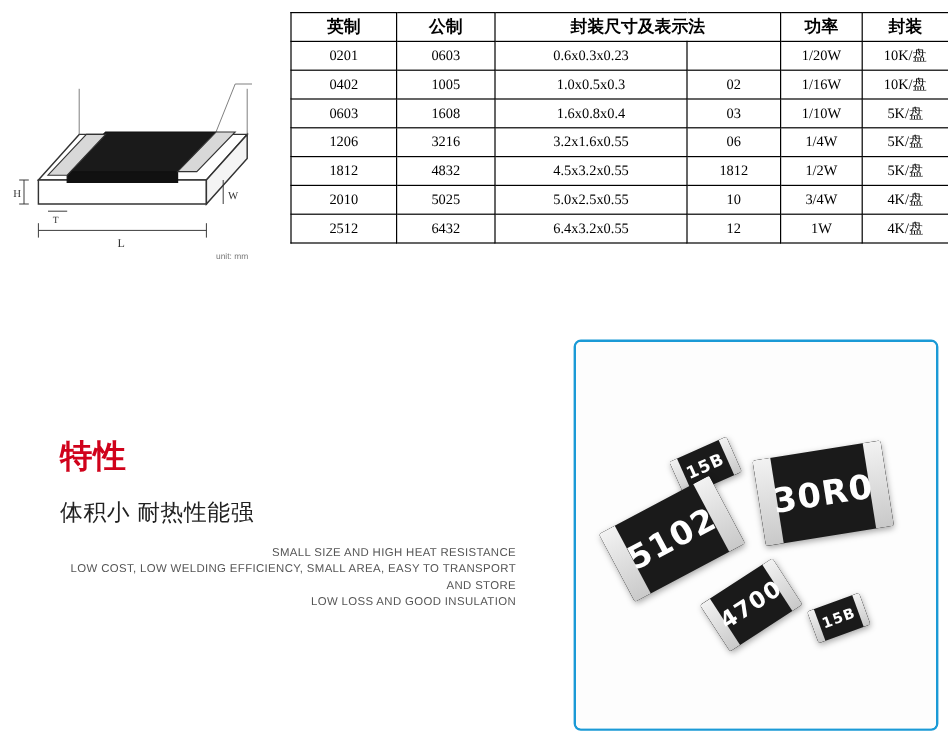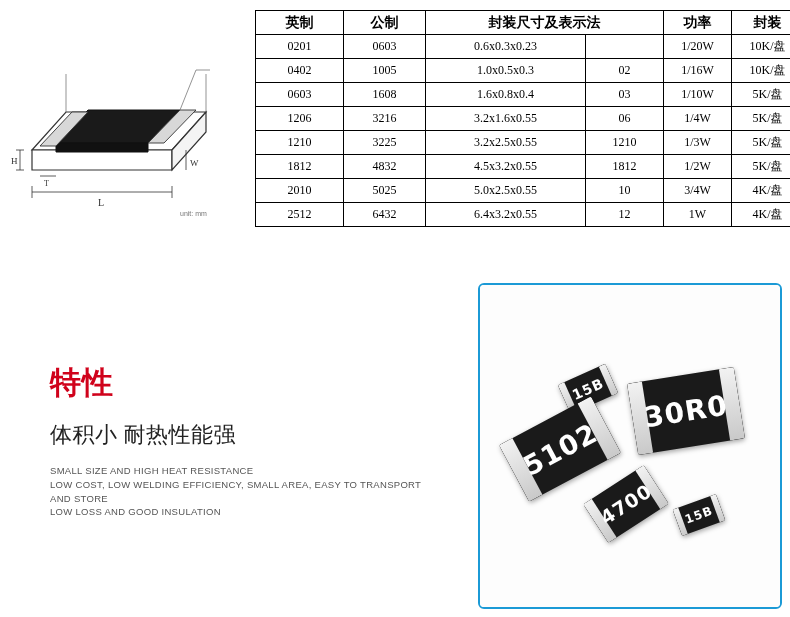--- a/index.html
+++ b/index.html
@@ -11,21 +11,21 @@
     height: 617px;
     background: #ffffff;
     font-family: "Liberation Sans", sans-serif;
     position: relative;
     overflow: hidden;
   }
 
   
   .spec-table-wrap {
     position: absolute;
-    left: 255px;
+    left: 242px;
     top: 10px;
     width: 528px;
   }
   table.spec {
     border-collapse: collapse;
     width: 528px;
     table-layout: fixed;
   }
   table.spec td, table.spec th {
     border: 1px solid #000;
@@ -65,35 +65,36 @@
 
   
   .features {
     position: absolute;
     left: 50px;
     top: 362px;
     width: 380px;
   }
   .features h2 {
     margin: 0 0 16px 0;
-    font-size: 31px;
+    font-size: 27px;
     color: #d0021b;
     font-family: "DejaVu Sans", sans-serif;
     font-weight: bold;
     letter-spacing: 1px;
   }
   .features .line {
-    font-size: 22px;
+    font-size: 19px;
     color: #222;
-    font-family: Liberation Serif, serif;
+    font-family: Liberation Sans, sans-serif;
     margin-bottom: 11px;
     letter-spacing: 0.5px;
   }
   .features .en {
     margin-top: 14px;
+    text-align: right;
   }
   .features .en div {
     font-size: 9.5px;
     color: #555;
     font-family: "Liberation Sans", sans-serif;
     letter-spacing: 0.3px;
     line-height: 1.45;
     text-transform: uppercase;
   }
 
@@ -266,28 +267,20 @@
       </tr>
       <tr>
         <td>1206</td>
         <td>3216</td>
         <td class="dim-cell">3.2x1.6x0.55</td>
         <td class="code-cell">06</td>
         <td>1/4W</td>
         <td>5K/盘</td>
       </tr>
       <tr>
-        <td>1210</td>
-        <td>3225</td>
-        <td class="dim-cell">3.2x2.5x0.55</td>
-        <td class="code-cell">1210</td>
-        <td>1/3W</td>
-        <td>5K/盘</td>
-      </tr>
-      <tr>
         <td>1812</td>
         <td>4832</td>
         <td class="dim-cell">4.5x3.2x0.55</td>
         <td class="code-cell">1812</td>
         <td>1/2W</td>
         <td>5K/盘</td>
       </tr>
       <tr>
         <td>2010</td>
         <td>5025</td>

